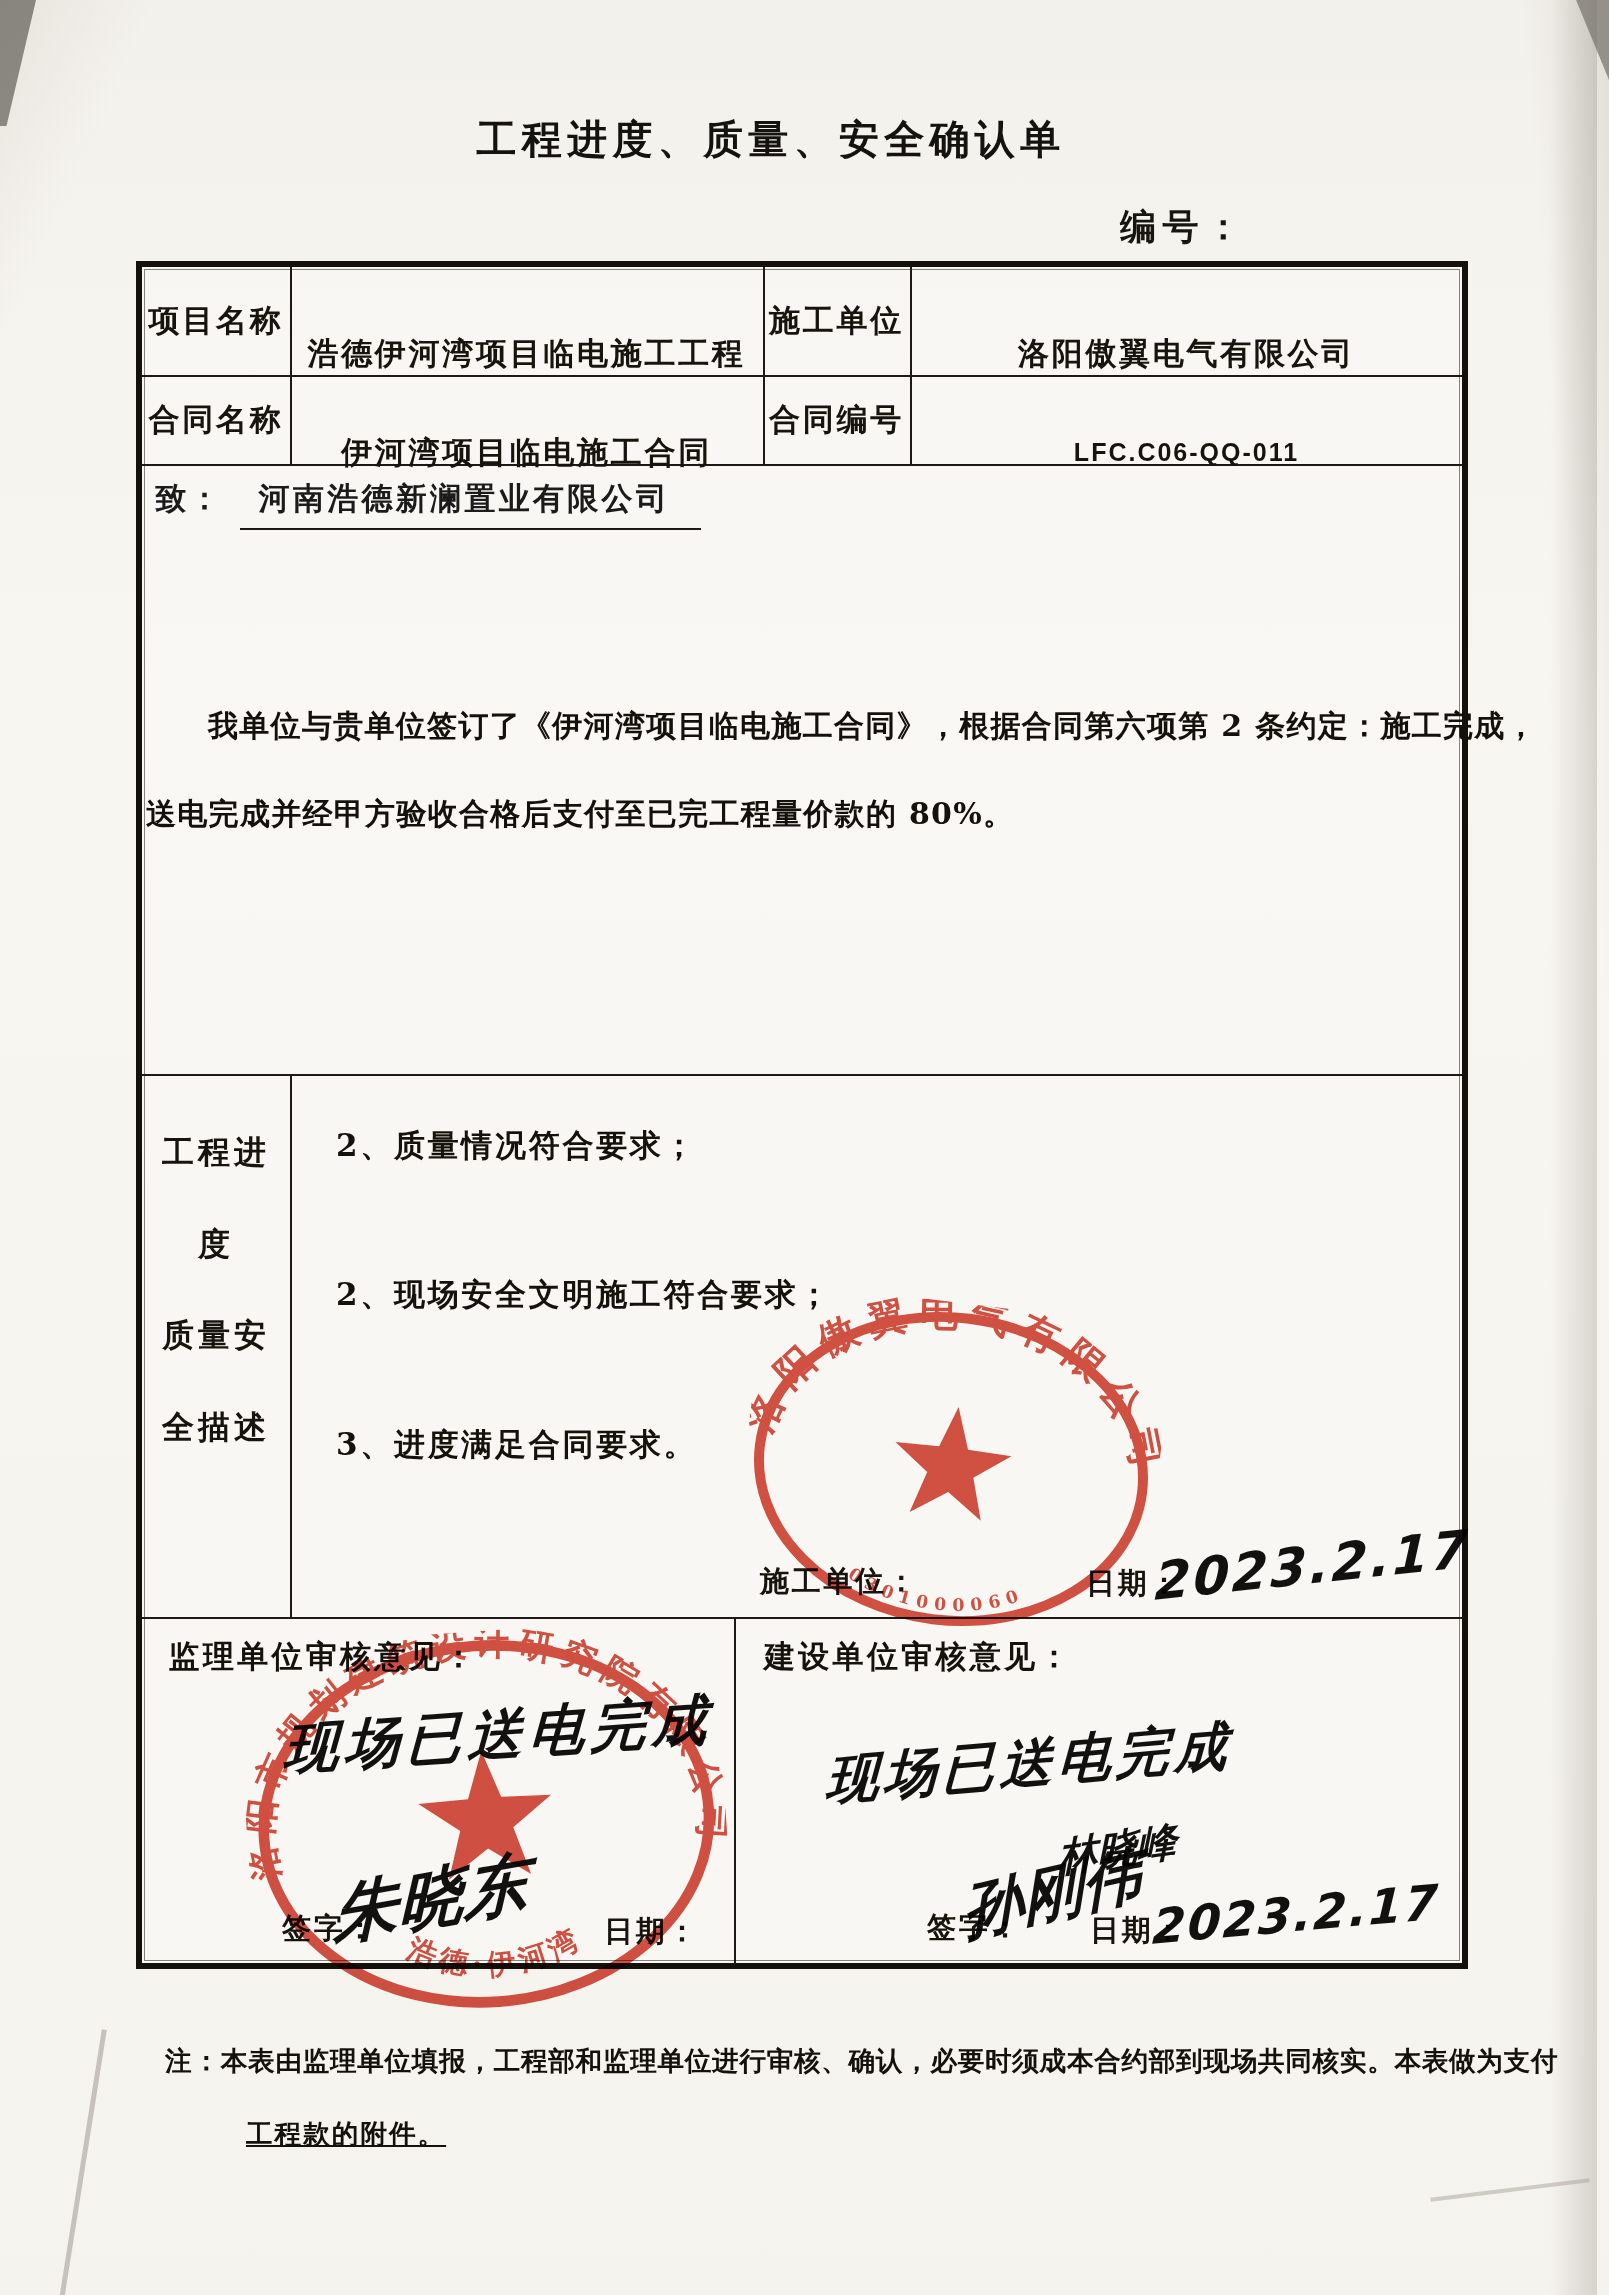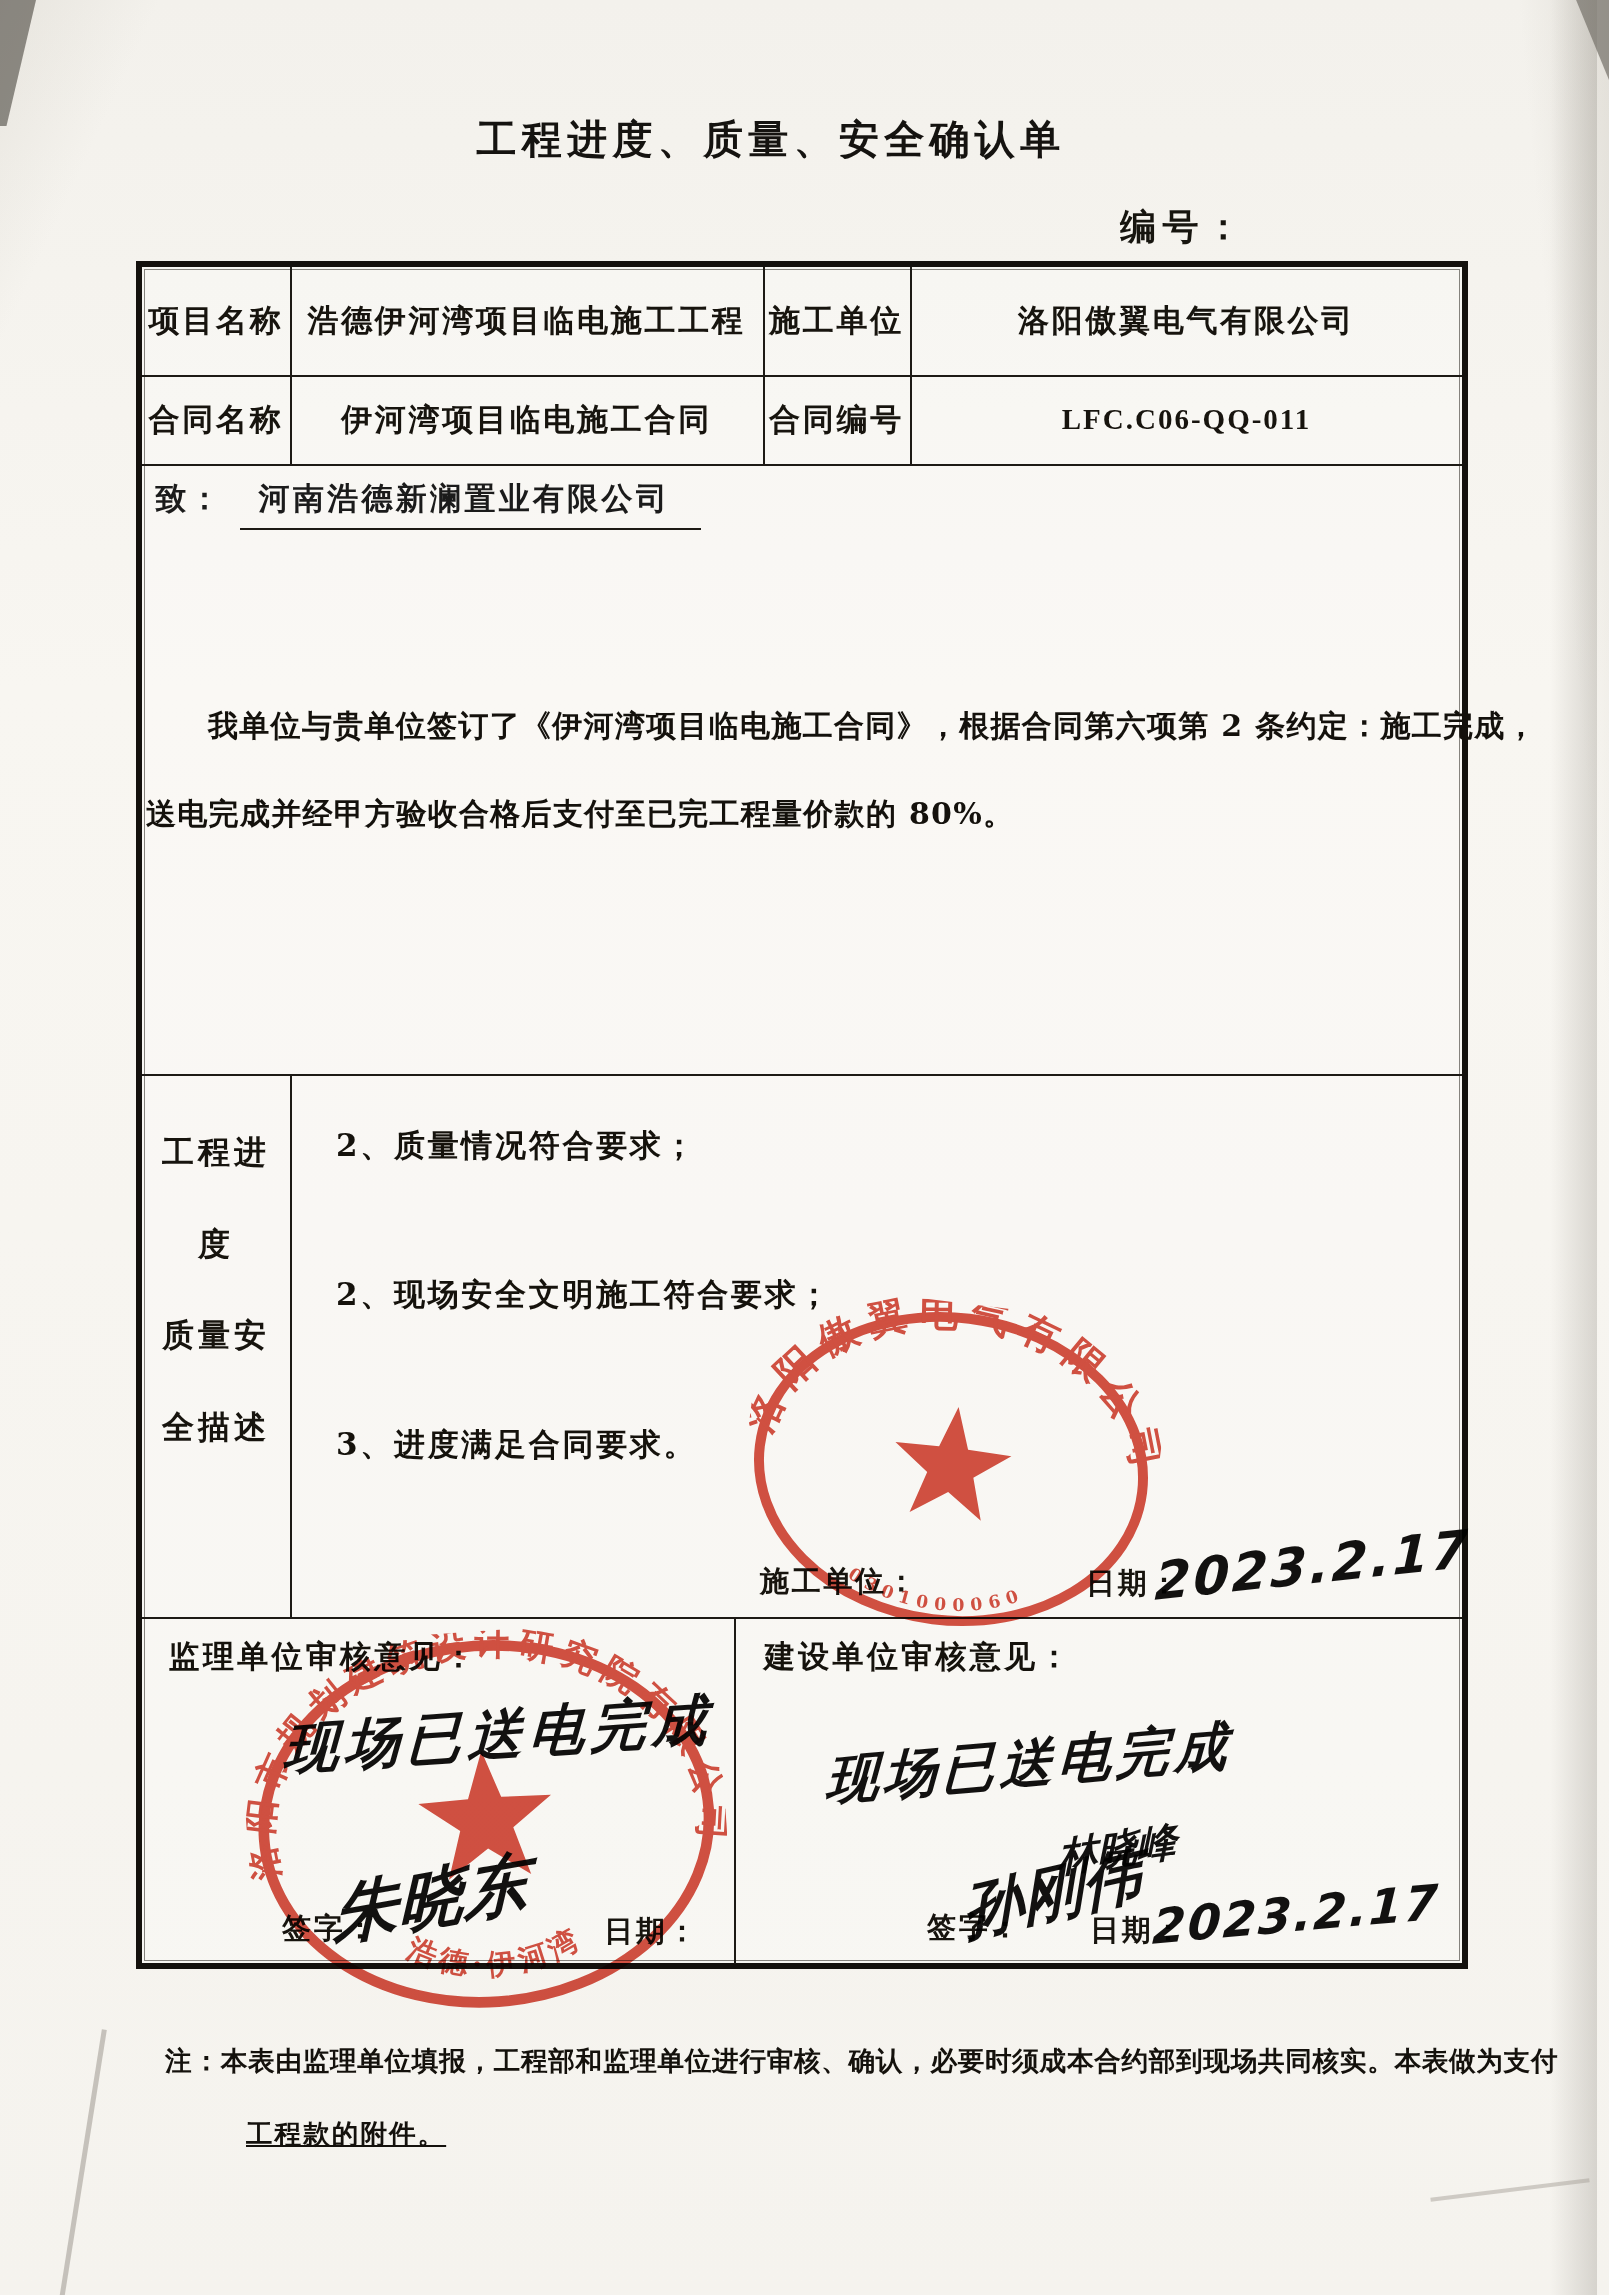--- a/index.html
+++ b/index.html
@@ -39,22 +39,22 @@
   }
   .table-innerline{position:absolute;inset:2px;border:1.3px solid rgba(40,36,30,.55);pointer-events:none;}
   .hline,.vline{position:absolute;background:#1d1a15;}
   .hline{height:2px;}
   .vline{width:2px;}
 
   .cell{
     position:absolute;display:flex;align-items:center;justify-content:center;
     font-size:31px;letter-spacing:2.7px;color:#17140e;font-weight:600;
   }
-  .cell.value{font-weight:600;}
-  .mono{font-family:Liberation Serif, serif;letter-spacing:2px;font-size:29px;font-weight:700;}
+  .cell.value{font-weight:600;margin-top:33px;}
+  .mono{font-family:Liberation Sans, sans-serif;letter-spacing:2px;font-size:25px;font-weight:700;}
 
   .zhi-line{position:absolute;left:13.3px;top:211px;font-size:31px;font-weight:700;letter-spacing:2.7px;display:flex;align-items:baseline;}
   .zhi-name{margin-left:17.3px;border-bottom:2.7px solid #1d1a15;padding:0 31px 8px 18.6px;letter-spacing:3.3px;}
   .body-line{position:absolute;font-size:30px;letter-spacing:1.3px;white-space:nowrap;color:#14110c;font-weight:600;}
   .body-line.l1{left:66px;top:439px;}
   .body-line.l2{left:4px;top:527px;}
 
   .prog-label{
     position:absolute;left:0;top:864px;width:148px;height:319px;
     display:flex;flex-direction:column;justify-content:space-between;align-items:center;

